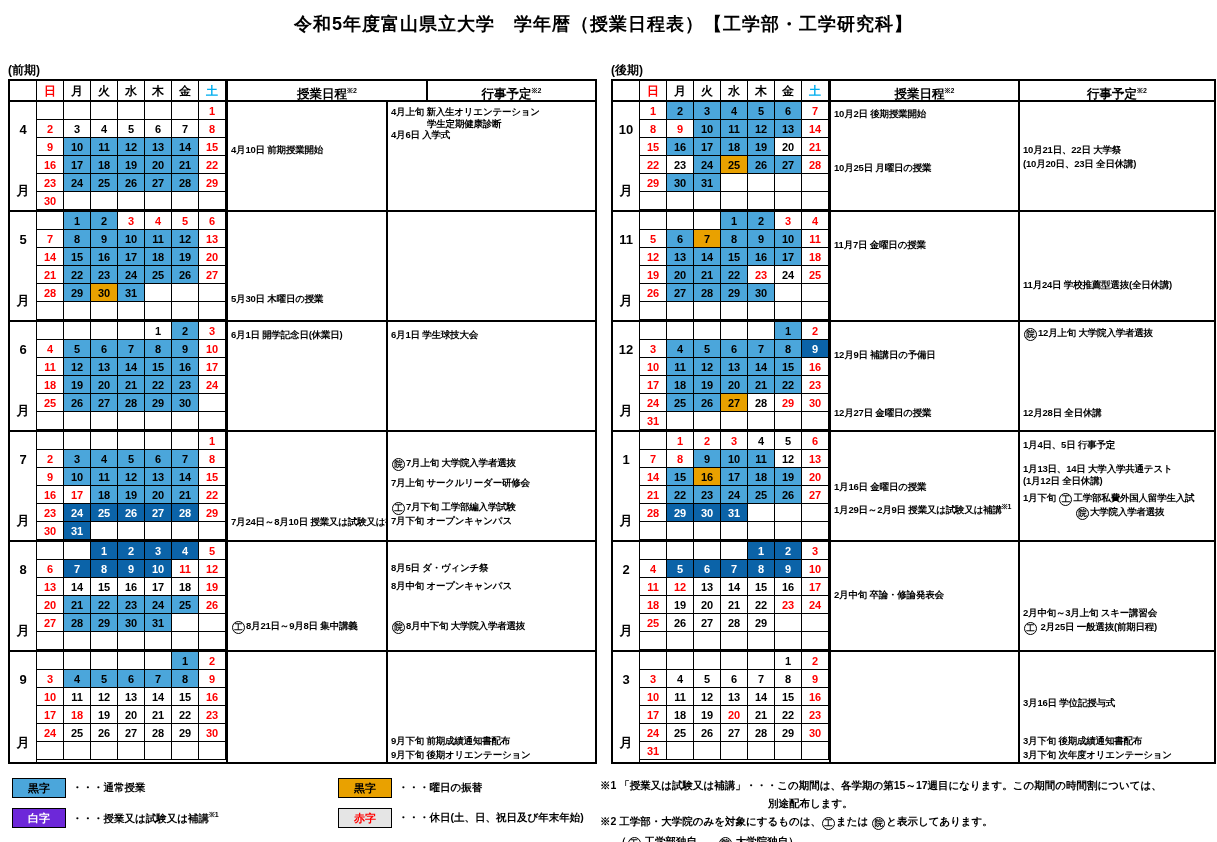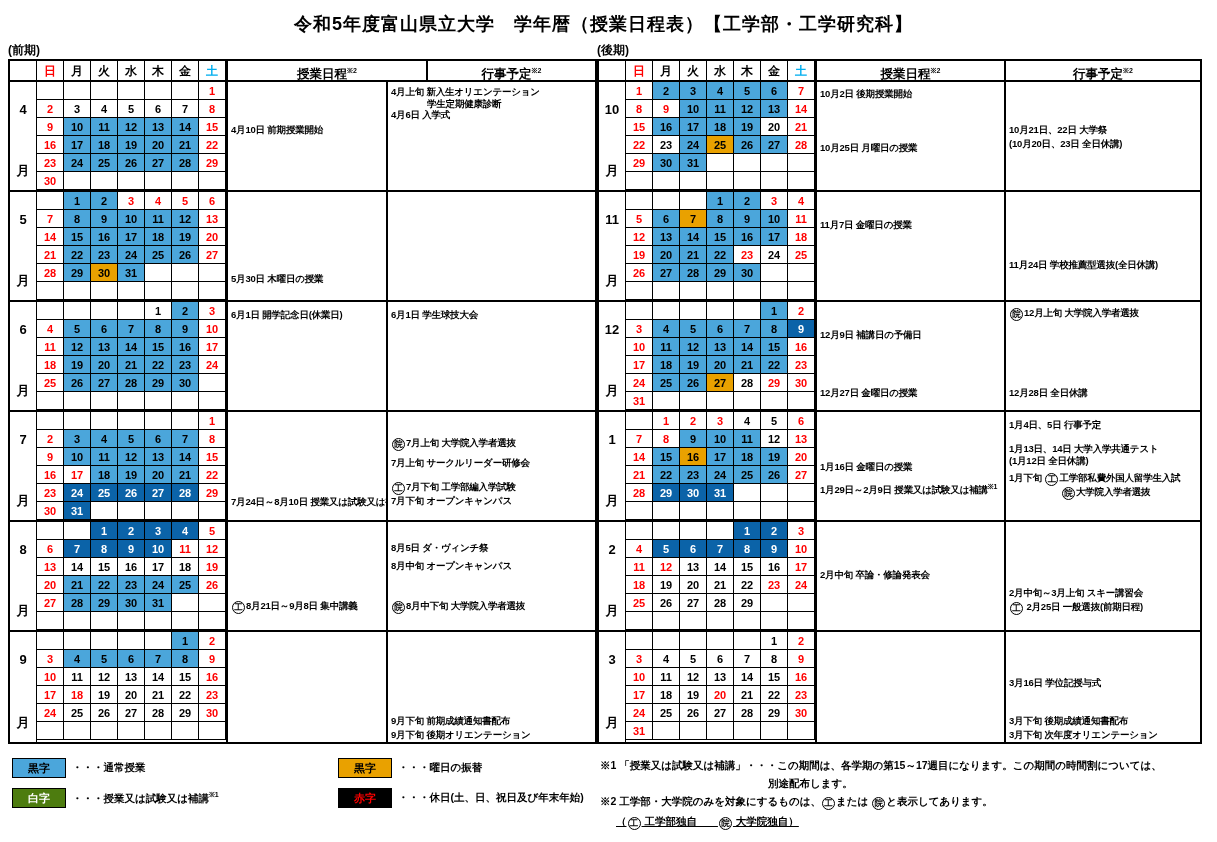--- a/index.html
+++ b/index.html
@@ -7,21 +7,21 @@
   body {
     width: 1217px; height: 842px;
     font-family: "Liberation Sans", sans-serif;
     color:#000; overflow:hidden; position:relative;
   }
   .page { width:1217px; height:842px; padding:8px 18px 0 8px; }
   .title {
     text-align:center; font-size:18px; font-weight:bold; letter-spacing:1px;
     padding-top:4px; height:34px;
   }
-  .tables { display:flex; align-items:flex-start; }
+  .tables { display:flex; gap:14px; align-items:flex-start;margin-top:20px; }
   .sem { }
   .sem-label { font-size:12px; font-weight:bold; height:17px; }
   .tbl { border:2px solid #000; background:#fff; }
   .hdr { display:flex; border-bottom:2px solid #000; height:21px; }
   .hdr .m-spacer { width:27px; border-right:1px solid #000; }
   .dh {
     width:27px; border-right:1px solid #000; text-align:center;
     font-weight:bold; font-size:12px; line-height:20px;
   }
   .dh.sun { color:#ff0000; }
@@ -64,23 +64,23 @@
   .legend-row { display:flex; margin-top:14px; padding-left:4px; }
   .legend { display:flex; flex-direction:column; gap:10px; }
   .legend.g1 { width:326px; }
   .legend.g2 { width:262px; }
   .leg-item { display:flex; align-items:center; }
   .swatch {
     width:54px; height:20px; border:1px solid #000; text-align:center;
     font-size:11px; font-weight:bold; line-height:18px; margin-right:6px; flex:none;
   }
   .sw-class   { background:#4ba6db; color:#000; }
-  .sw-exam    { background:#4d7c0f; color:#fff; }
+  .sw-exam    { background:#6d28d9; color:#fff; }
   .sw-swap    { background:#e9a100; color:#000; }
-  .sw-holiday { background:#000000; color:#ff0000; }
+  .sw-holiday { background:#e5e5e5; color:#ff0000; }
   .leg-desc { font-size:10.5px; font-weight:bold; }
   .notes { flex:1; font-size:10.5px; font-weight:bold; line-height:15px; }
   .notes .n-line { margin-bottom:3px; }
   .notes .n-indent1 { padding-left:168px; }
   .notes .n-indent2 { padding-left:16px; margin-top:4px;text-decoration:underline; }
 </style>
 </head>
 <body>
 
 <div class="page">

